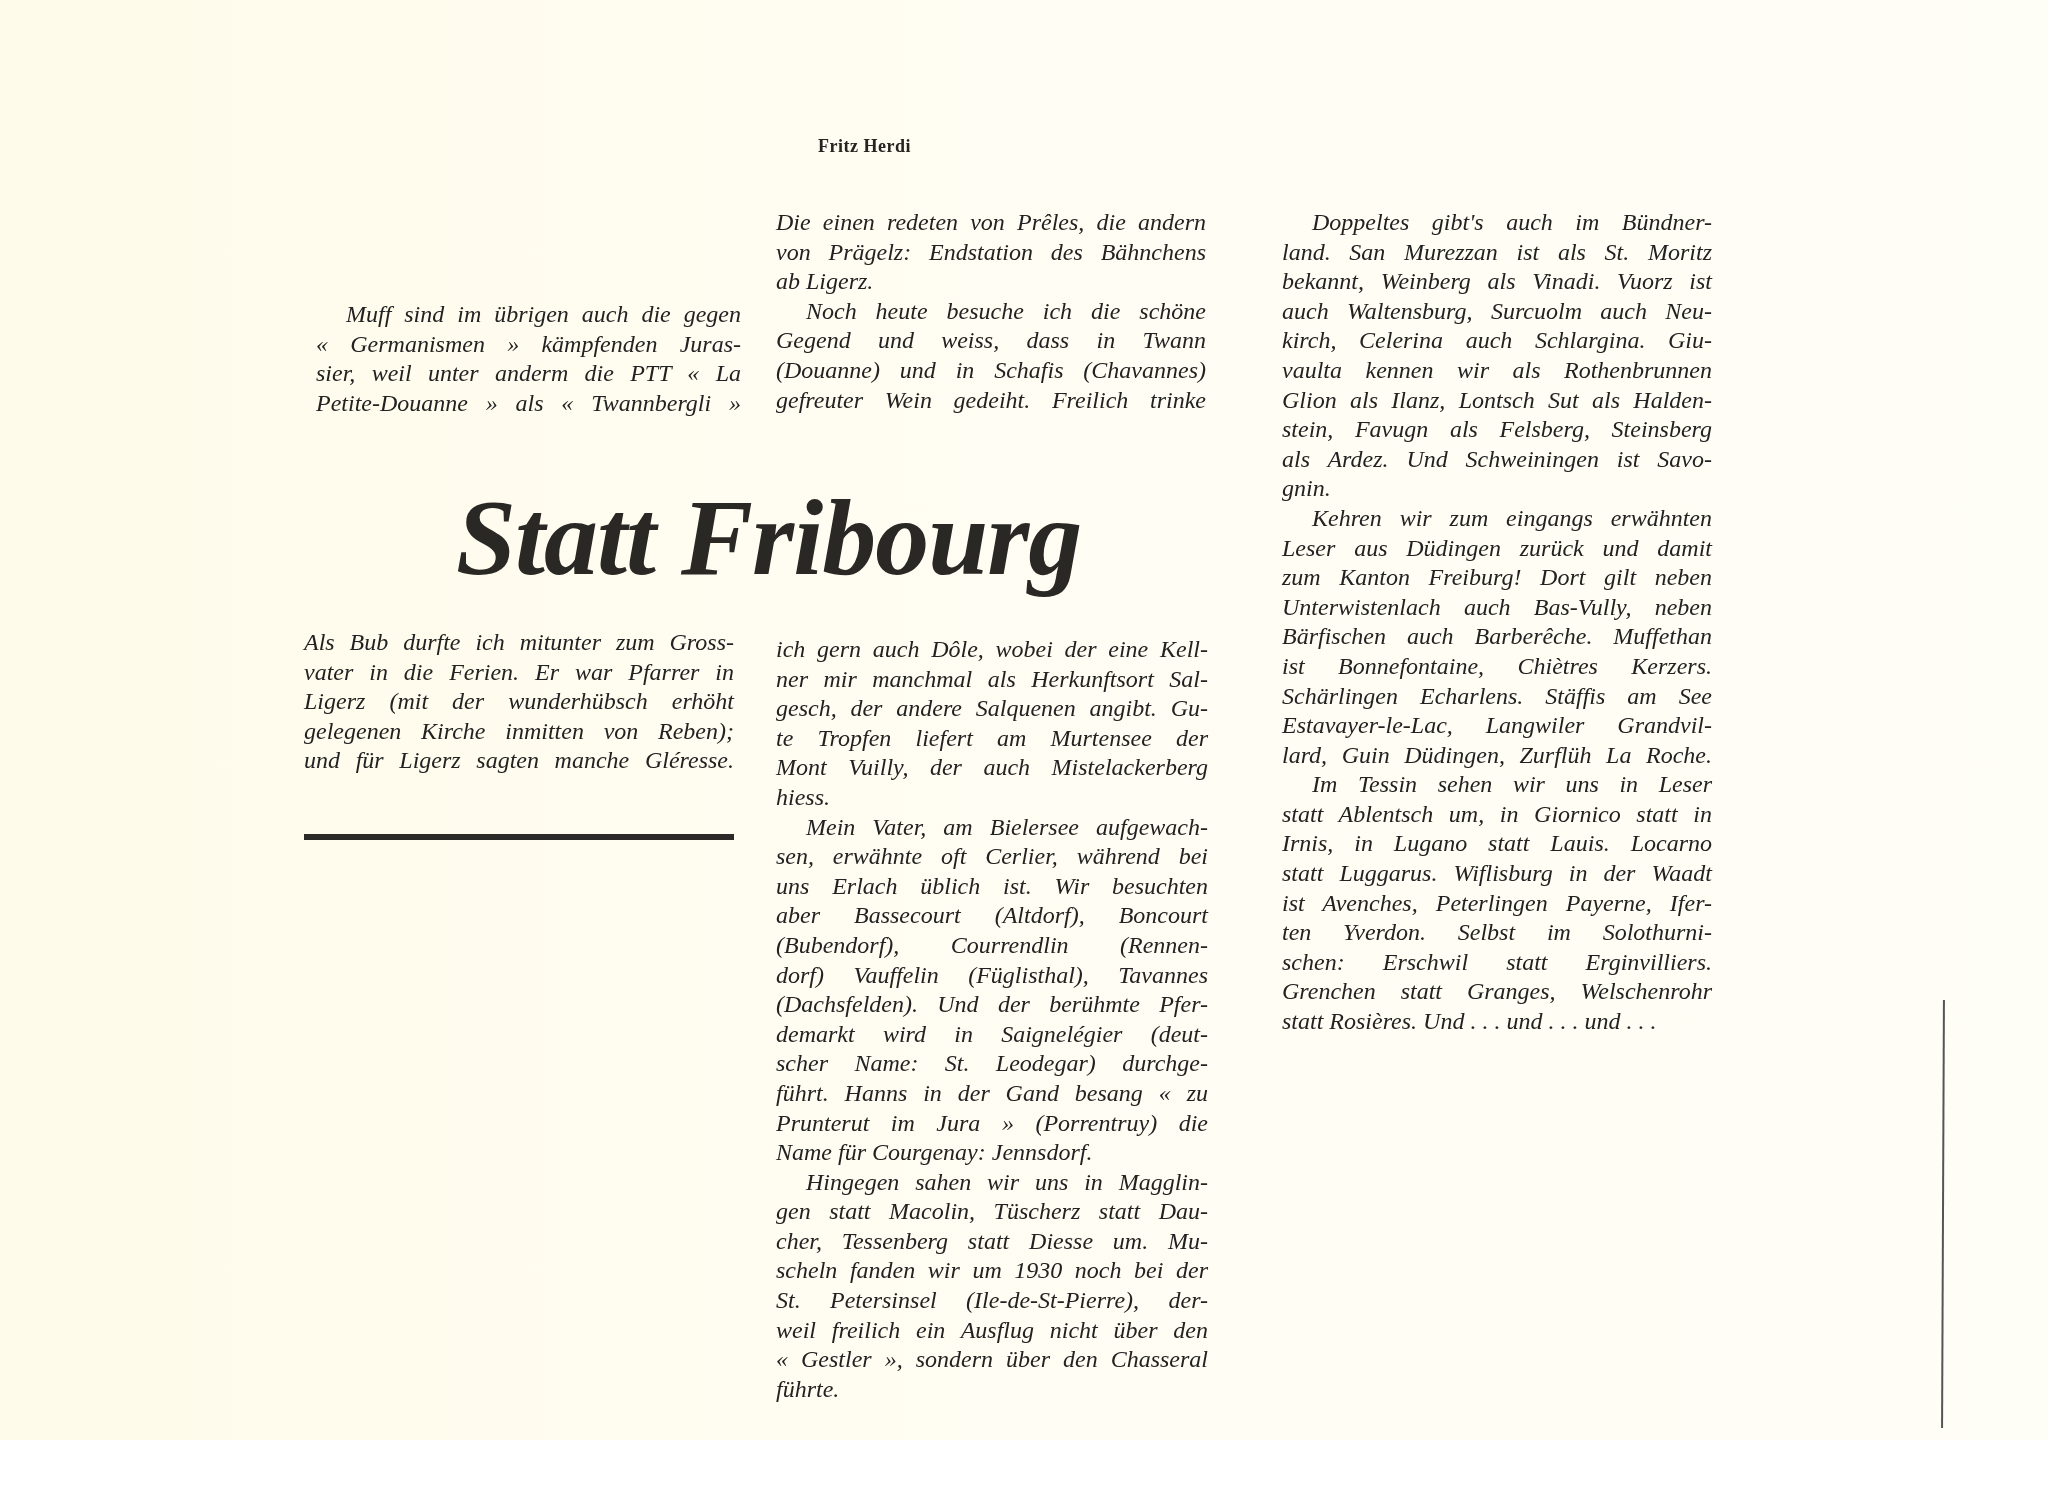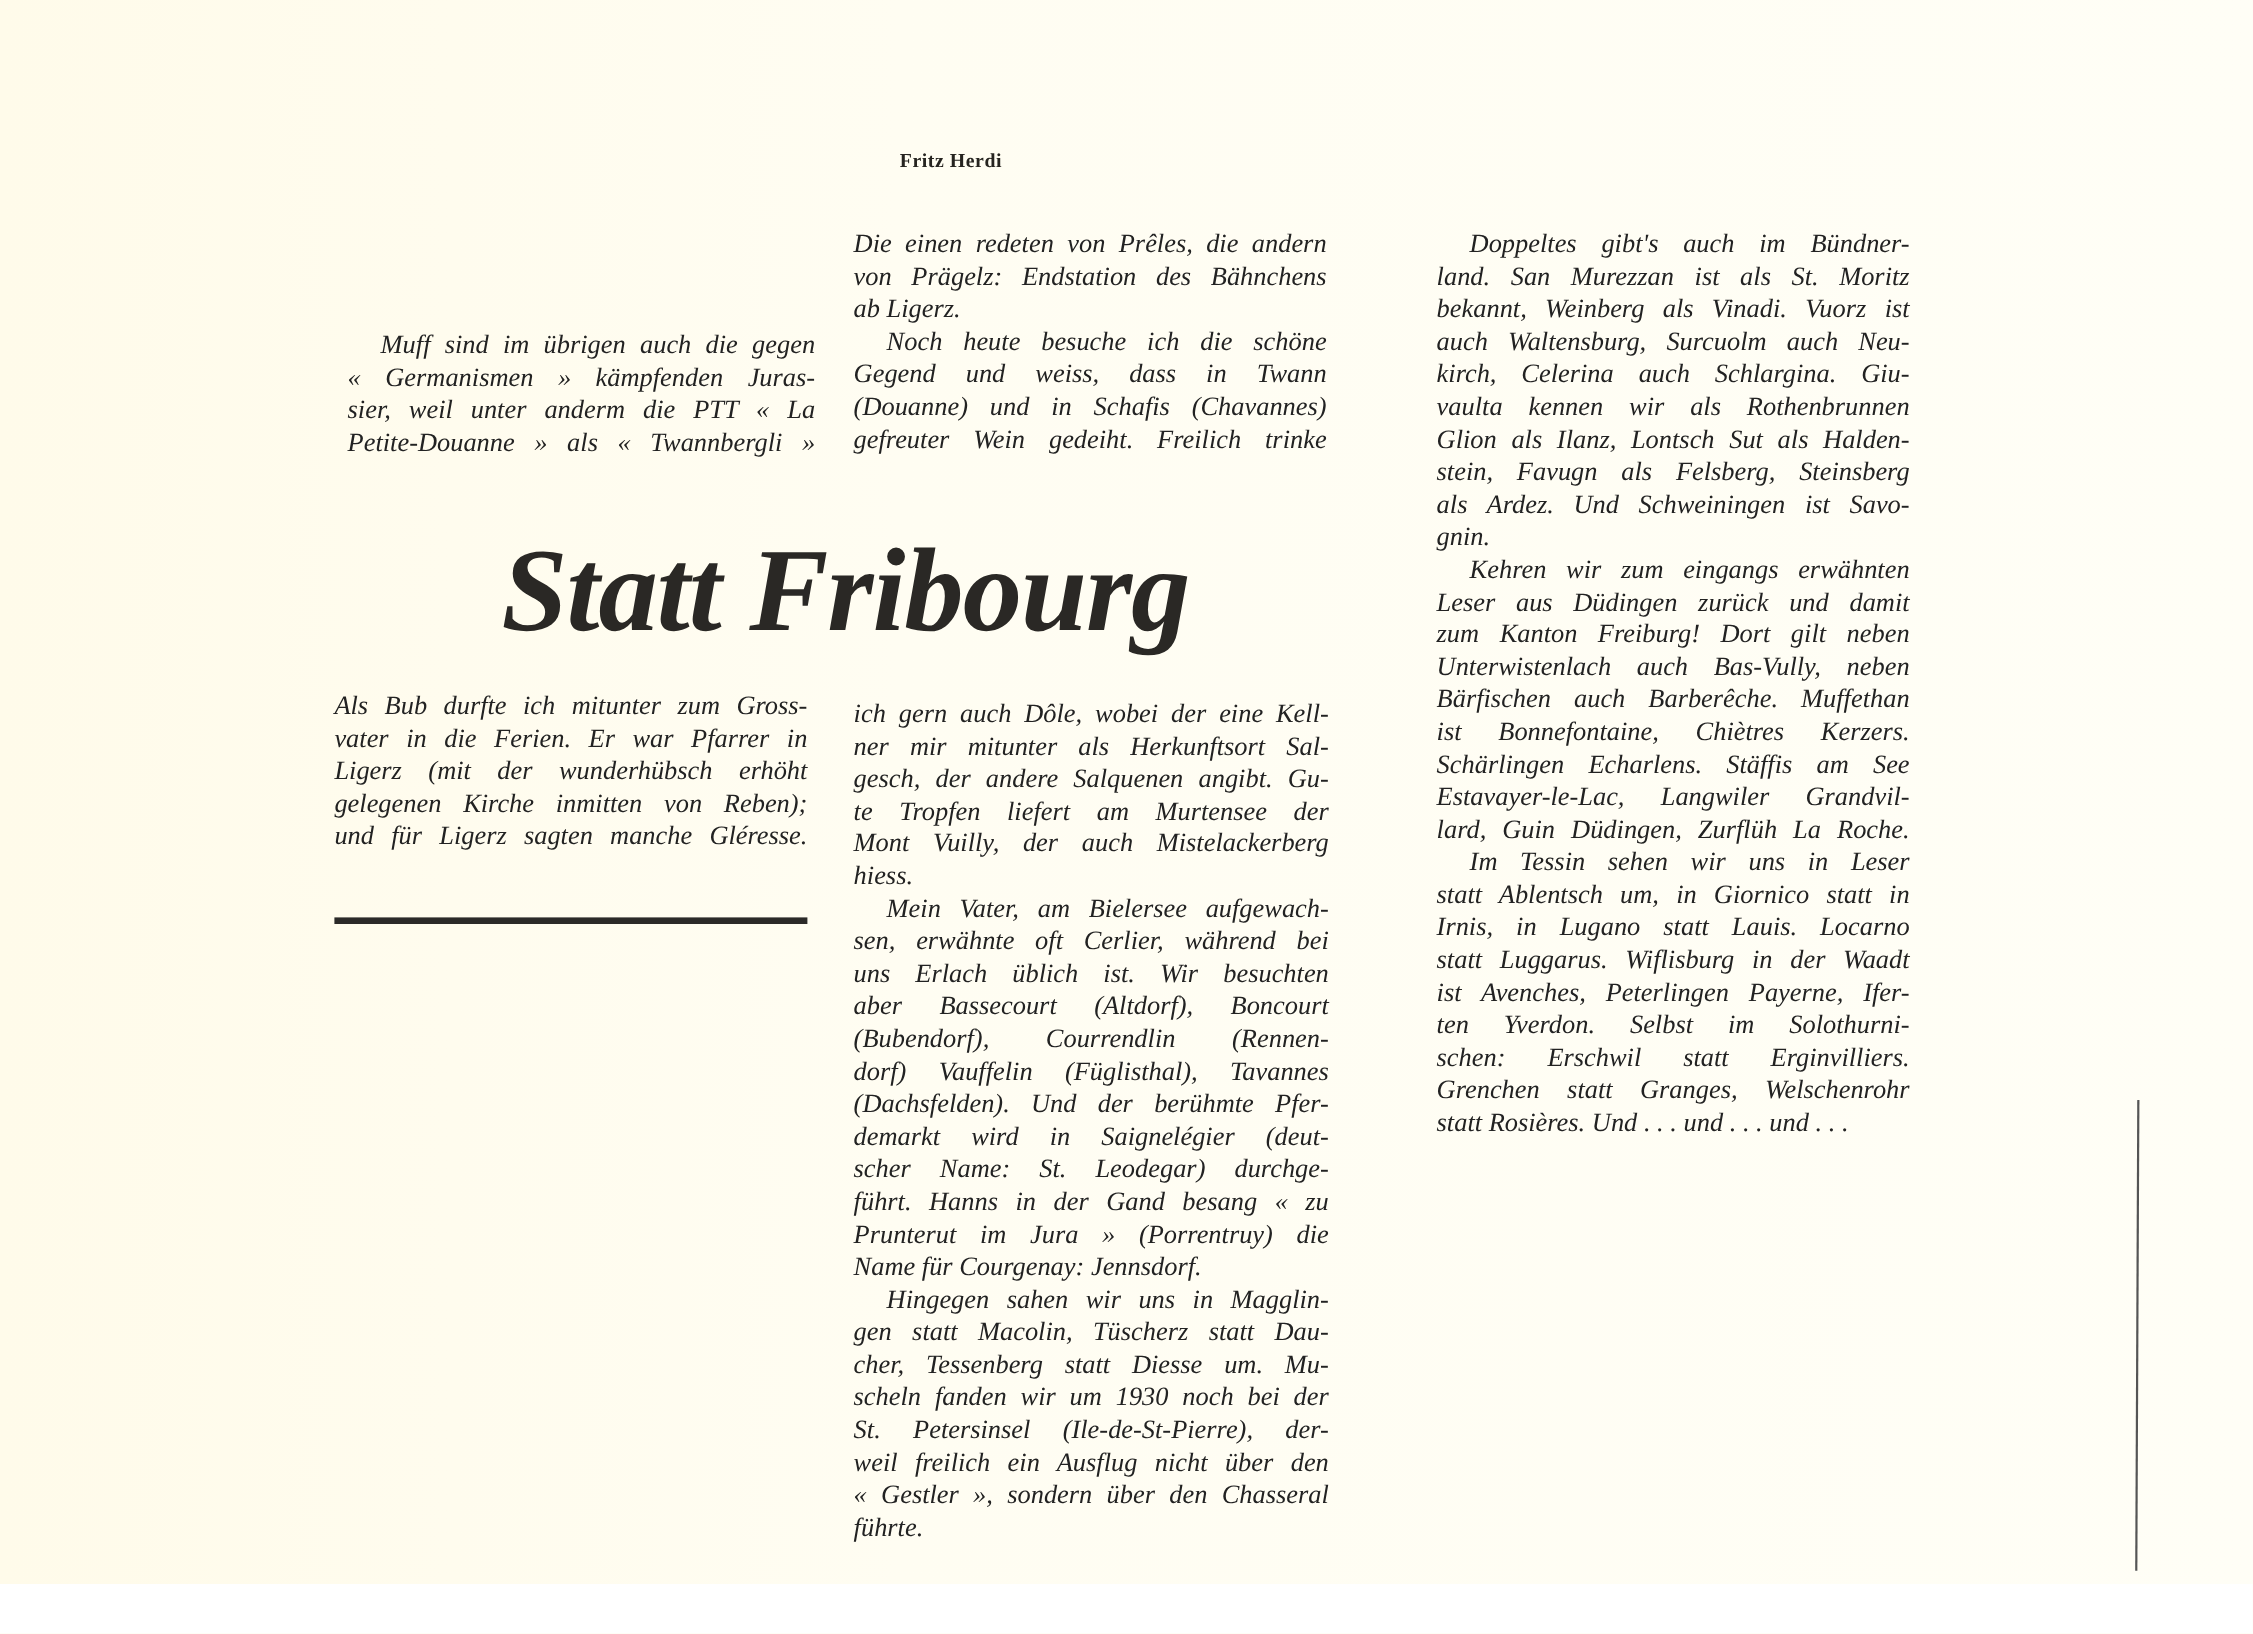--- a/index.html
+++ b/index.html
@@ -66,21 +66,21 @@
     .col .line.last {
       text-align-last: left;
     }
     .col .line.indent {
       padding-left: 30px;
     }
     .col-a-top { left: 316px; top: 300px; width: 425px; }
     .col-b-top { left: 776px; top: 208px; width: 430px; }
     .col-a-bottom { left: 304px; top: 628px; width: 430px; }
     .col-b-bottom { left: 776px; top: 635px; width: 432px; }
-    .col-c { left: 1282px; top: 208px; width: 430px; margin-left: 24px; }
+    .col-c { left: 1282px; top: 208px; width: 430px; }
     .rule {
       position: absolute;
       left: 304px;
       top: 834px;
       width: 430px;
       height: 6px;
       background: #2b2a28;
     }
     .vline {
       position: absolute;
@@ -122,21 +122,21 @@
     <span class="line">Als Bub durfte ich mitunter zum Gross-</span>
     <span class="line">vater in die Ferien. Er war Pfarrer in</span>
     <span class="line">Ligerz (mit der wunderhübsch erhöht</span>
     <span class="line">gelegenen Kirche inmitten von Reben);</span>
     <span class="line">und für Ligerz sagten manche Gléresse.</span>
   </div>
 <div class="rule"></div>
 
 <div class="col col-b-bottom">
     <span class="line">ich gern auch Dôle, wobei der eine Kell-</span>
-    <span class="line">ner mir mitunter als Herkunftsort Sal-</span>
+    <span class="line">ner mir manchmal als Herkunftsort Sal-</span>
     <span class="line">gesch, der andere Salquenen angibt. Gu-</span>
     <span class="line">te  Tropfen  liefert  am  Murtensee  der</span>
     <span class="line">Mont Vuilly, der auch Mistelackerberg</span>
     <span class="line last">hiess.</span>
     <span class="line indent">Mein Vater, am Bielersee aufgewach-</span>
     <span class="line">sen, erwähnte oft Cerlier, während bei</span>
     <span class="line">uns  Erlach  üblich  ist.  Wir  besuchten</span>
     <span class="line">aber  Bassecourt  (Altdorf),  Boncourt</span>
     <span class="line">(Bubendorf),   Courrendlin   (Rennen-</span>
     <span class="line">dorf) Vauffelin (Füglisthal), Tavannes</span>

